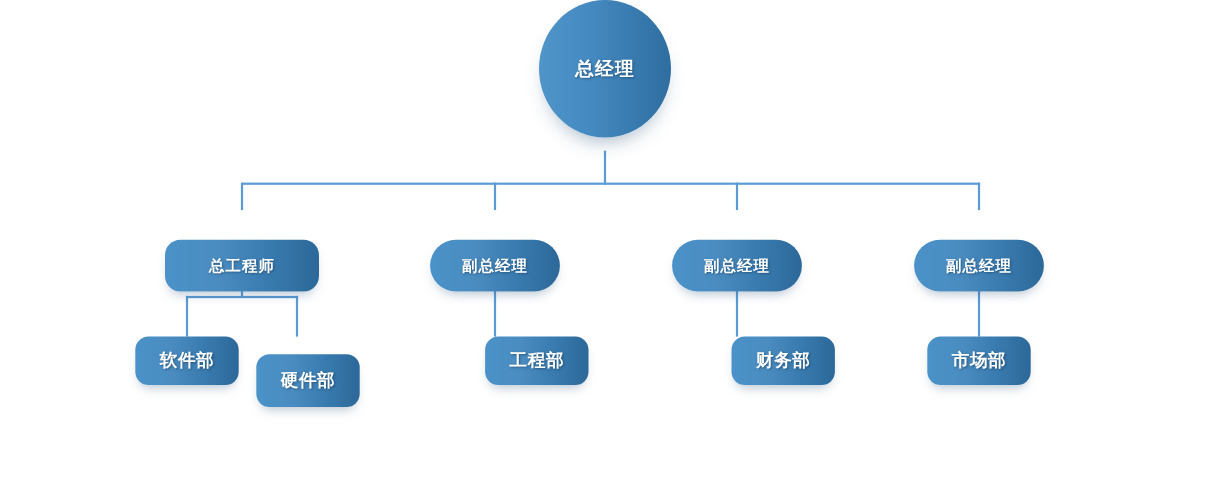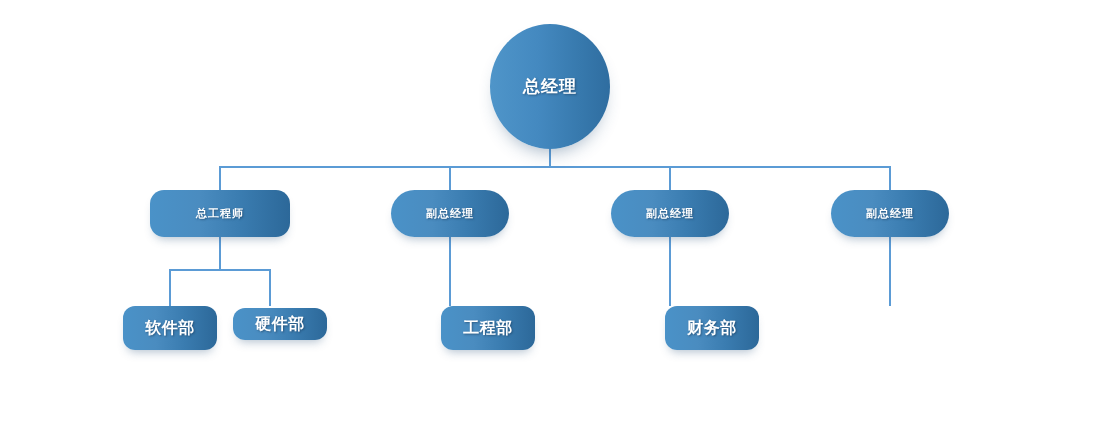--- a/index.html
+++ b/index.html
@@ -42,22 +42,23 @@
   }
 
   .node-root {
     border-radius: 50%;
     font-size: 17px;
     background-image: linear-gradient(to right, #4f95c9 0%, #4489c0 40%, #3779ad 75%, #2f6da0 100%);
     box-shadow: 0 10px 18px -8px rgba(40,80,120,0.45);
   }
 
   .node-lead {
-    font-size: 11px;
+    font-size: 14px;
     border-radius: 14px;
+    margin-top: 28px;
   }
   .node-lead.pill {
     border-radius: 26px;
   }
 
   .node-dept {
     font-size: 16px;
     border-radius: 12px;
     letter-spacing: 0.5px;
   }
@@ -77,32 +78,33 @@
 
   <div class="line line-v" style="left:219px; top:237px; height:33px;"></div>
   <div class="line line-h" style="left:169px; top:269px; width:102px;"></div>
   <div class="line line-v" style="left:169px; top:269px; height:37px;"></div>
   <div class="line line-v" style="left:269px; top:269px; height:37px;"></div>
 
   <div class="line line-v" style="left:449px; top:237px; height:69px;"></div>
   <div class="line line-v" style="left:669px; top:237px; height:69px;"></div>
   <div class="line line-v" style="left:889px; top:237px; height:69px;"></div>
 
-  <div class="node node-root" style="left:490px; top:24px; width:120px; height:125px;">总经理</div>
+  <div class="node node-root" style="left:490px; top:0; width:120px; height:125px;">总经理</div>
 
   <div class="node node-lead" style="left:150px; top:190px; width:140px; height:47px;">总工程师</div>
 
   <div class="node node-lead pill" style="left:391px; top:190px; width:118px; height:47px;">副总经理</div>
 
   <div class="node node-lead pill" style="left:611px; top:190px; width:118px; height:47px;">副总经理</div>
 
   <div class="node node-lead pill" style="left:831px; top:190px; width:118px; height:47px;">副总经理</div>
 
   <div class="node node-dept" style="left:123px; top:306px; width:94px; height:44px;">软件部</div>
 
-  <div class="node node-dept" style="left:233px; top:308px; width:94px; height:32px;">硬件部</div>
+  <div class="node node-dept" style="left:233px; top:322px; width:94px; height:48px;">硬件部</div>
 
   <div class="node node-dept" style="left:403px; top:306px; width:94px; height:44px;margin-left:38px;">工程部</div>
 
   <div class="node node-dept" style="left:623px; top:306px; width:94px; height:44px;margin-left:42px;">财务部</div>
 
+  <div class="node node-dept" style="left:843px; top:306px; width:94px; height:44px;">市场部</div>
 
 </div>
 
 </body></html>

